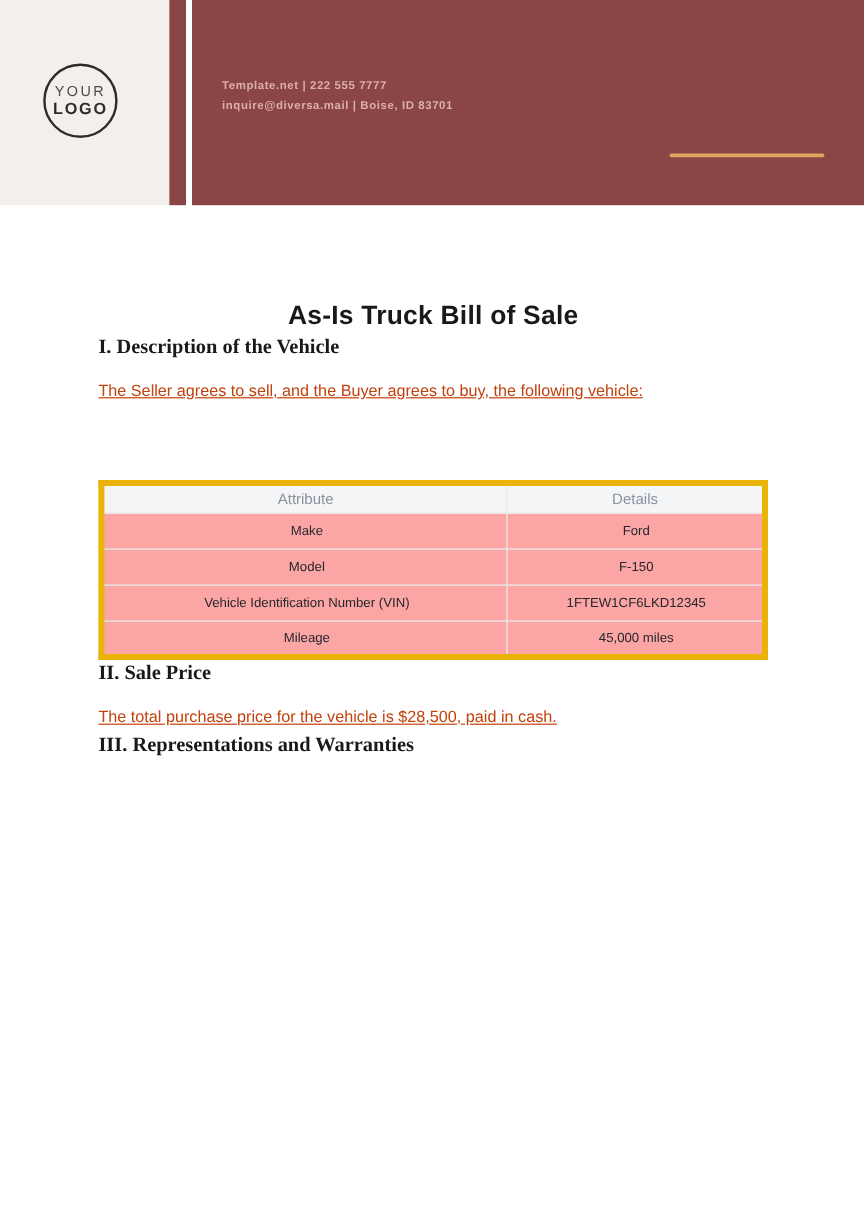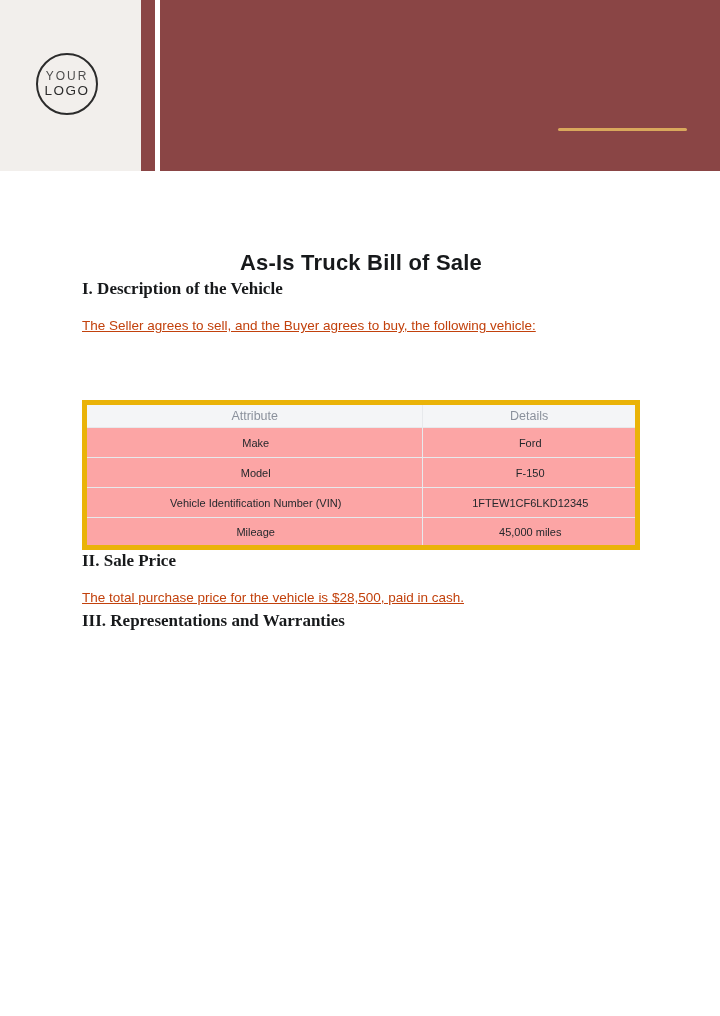--- a/index.html
+++ b/index.html
@@ -25,21 +25,21 @@
     flex: 0 0 auto;
   }
   .logo-circle {
     position: absolute; left: 36px; top: 53px;
     width: 62px; height: 62px;
     border: 2px solid #2b2b2b; border-radius: 50%;
     display: flex; flex-direction: column;
     align-items: center; justify-content: center;
   }
   .logo-your { font-size: 12px; letter-spacing: 2px; color: #4d4d4d; line-height: 14px; }
-  .logo-logo { font-size: 13.5px; font-weight: normal; letter-spacing: 1.5px; color: #2d2d2d; line-height: 16px; }
+  .logo-logo { font-size: 13.5px; font-weight: bold; letter-spacing: 1.5px; color: #2d2d2d; line-height: 16px; }
   .stripe { width: 14px; height: 171px; background: #8a4545; flex: 0 0 auto; }
   .stripe-gap { width: 5px; height: 171px; background: #ffffff; flex: 0 0 auto; }
   .banner { flex: 1 1 auto; height: 171px; background: #8a4545; position: relative; }
   .contact {
     position: absolute; left: 25px; top: 63px;
     color: #ddafac; font-size: 9.5px; letter-spacing: 0.5px;
     line-height: 17px; font-weight: bold;
   }
   .gold-line {
     position: absolute; right: 33px; top: 128px;
@@ -98,20 +98,24 @@
   <header class="masthead">
     <div class="logo-panel">
       <div class="logo-circle">
         <span class="logo-your">YOUR</span>
         <span class="logo-logo">LOGO</span>
       </div>
     </div>
     <div class="stripe"></div>
     <div class="stripe-gap"></div>
     <div class="banner">
+      <div class="contact">
+        <div>Template.net  |  222 555 7777</div>
+        <div>inquire@diversa.mail  |  Boise, ID 83701</div>
+      </div>
       <div class="gold-line"></div>
     </div>
   </header>
 
   <main class="content">
     <h1 class="doc-title">As-Is Truck Bill of Sale</h1>
 
 
     <h2 class="sec sec-1">I. Description of the Vehicle</h2>
     <p class="body-text">The Seller agrees to sell, and the Buyer agrees to buy, the following vehicle:</p>

